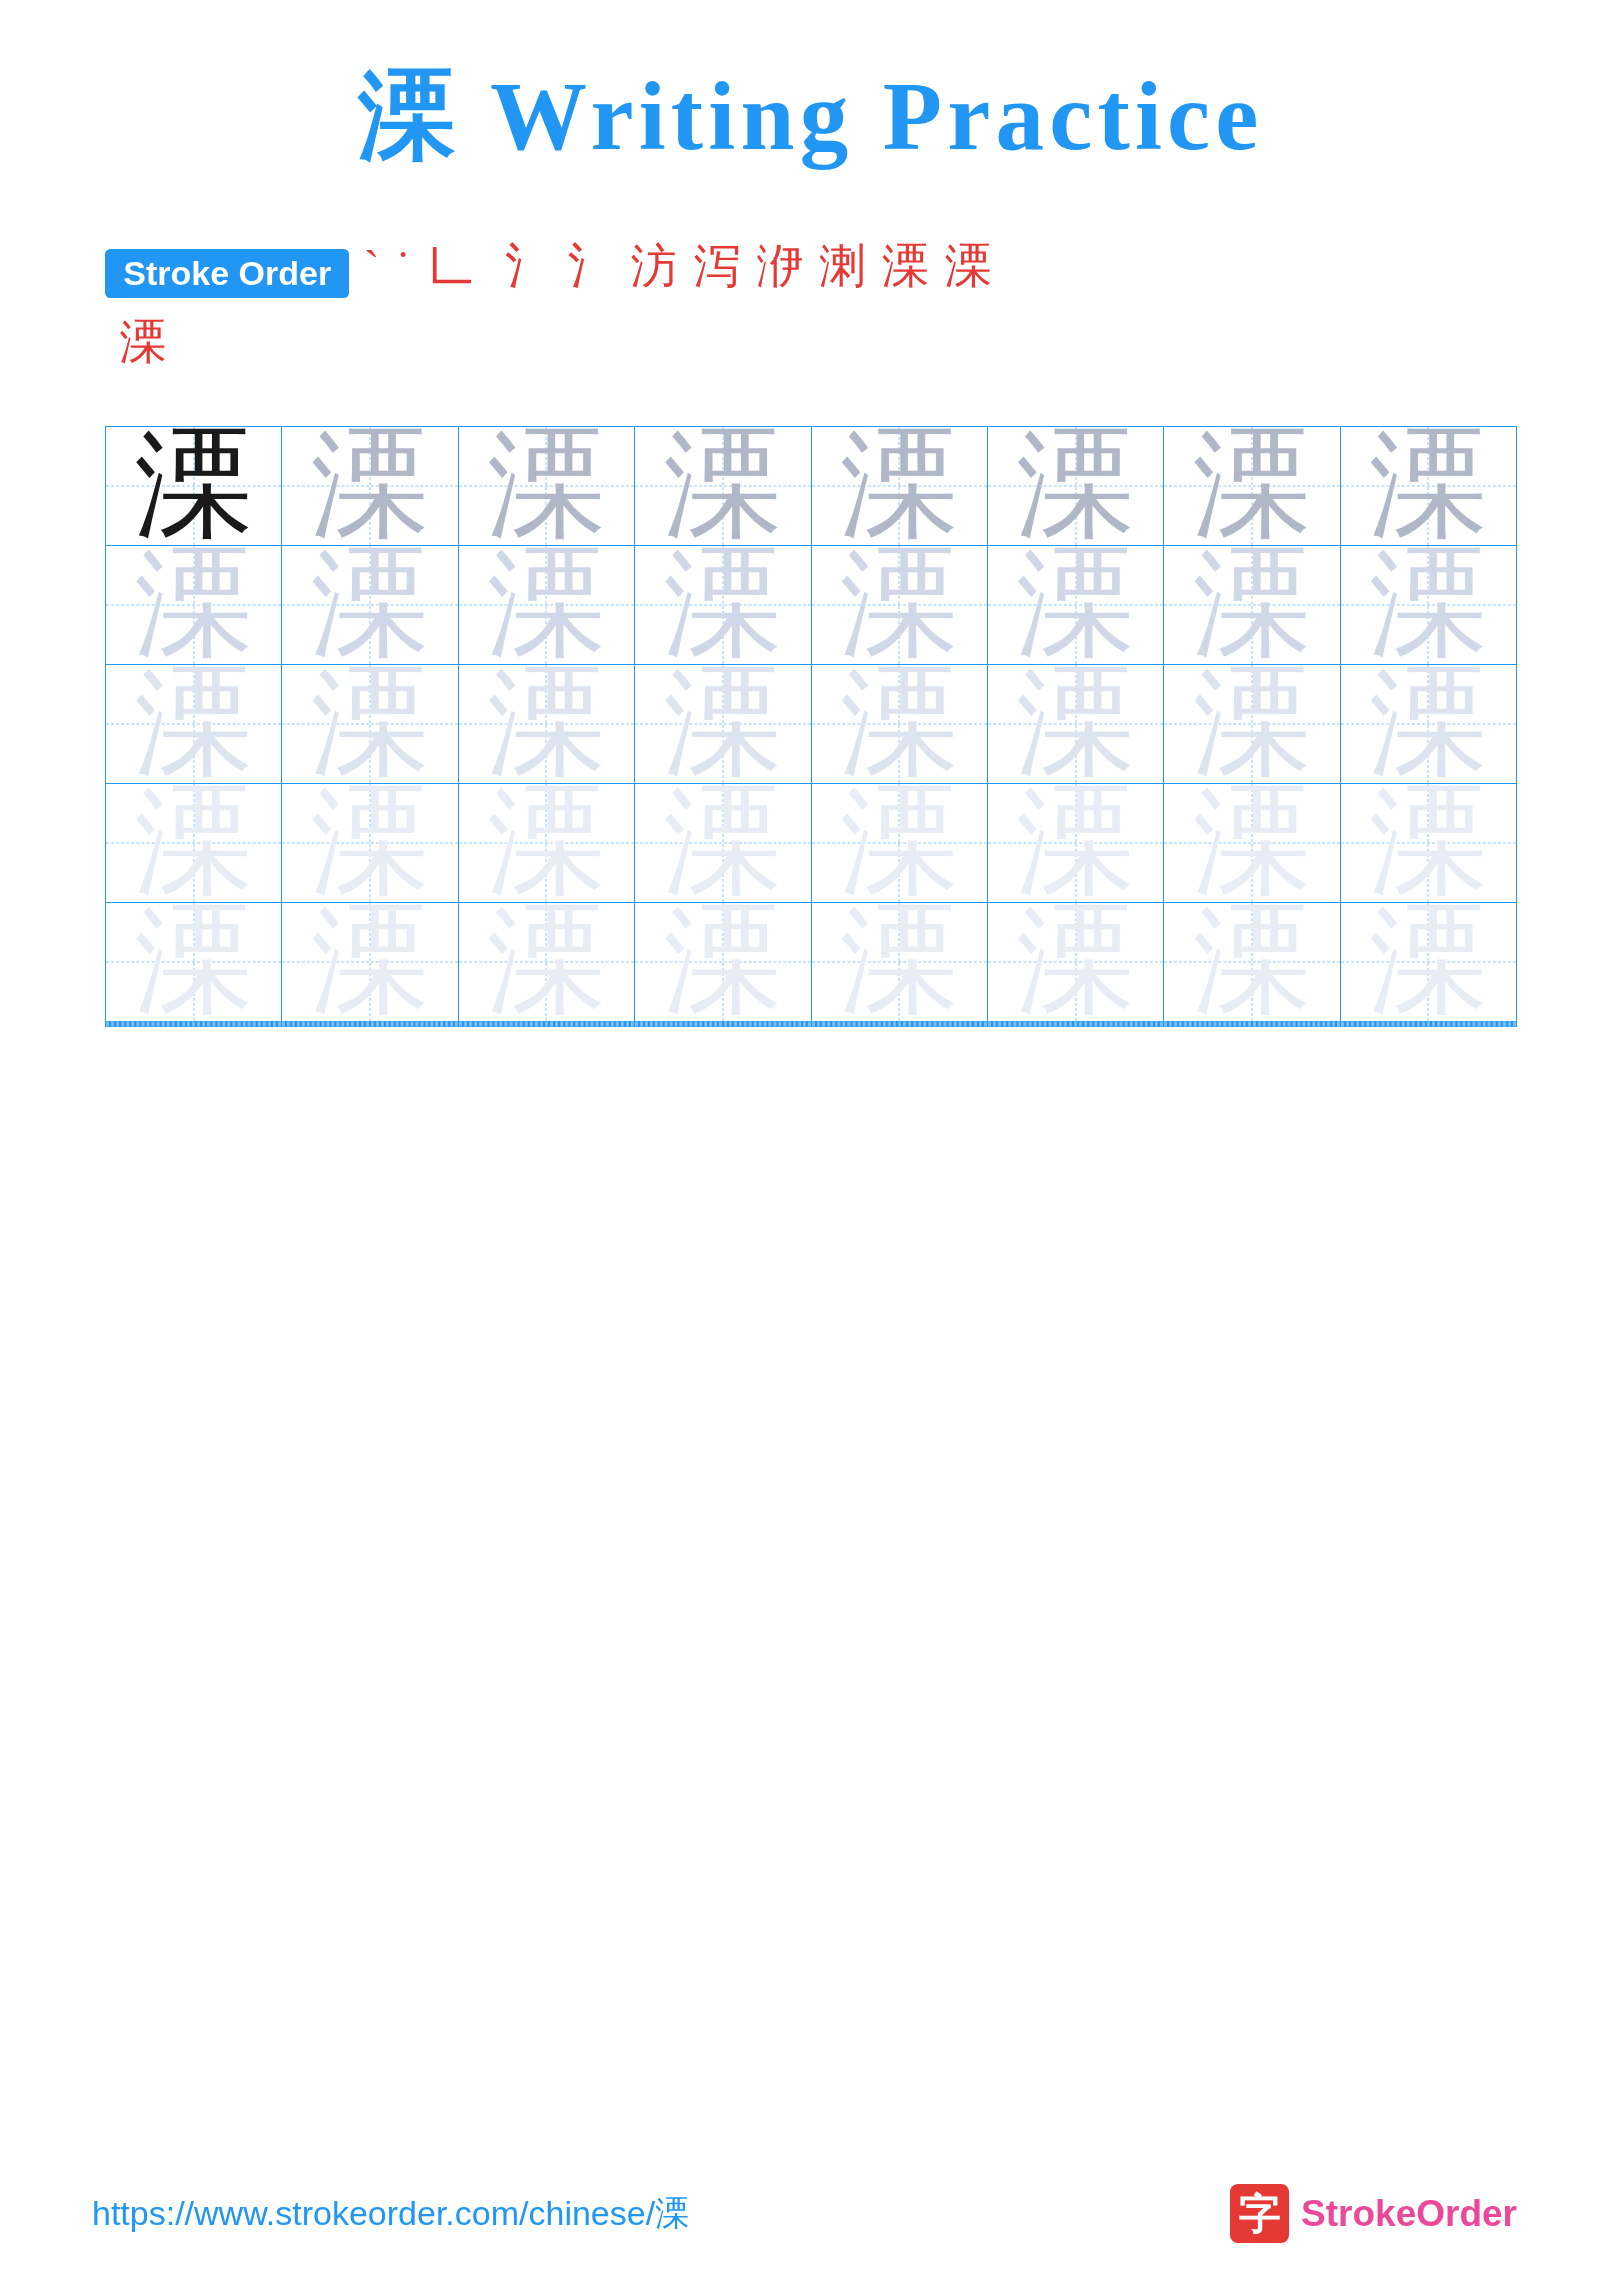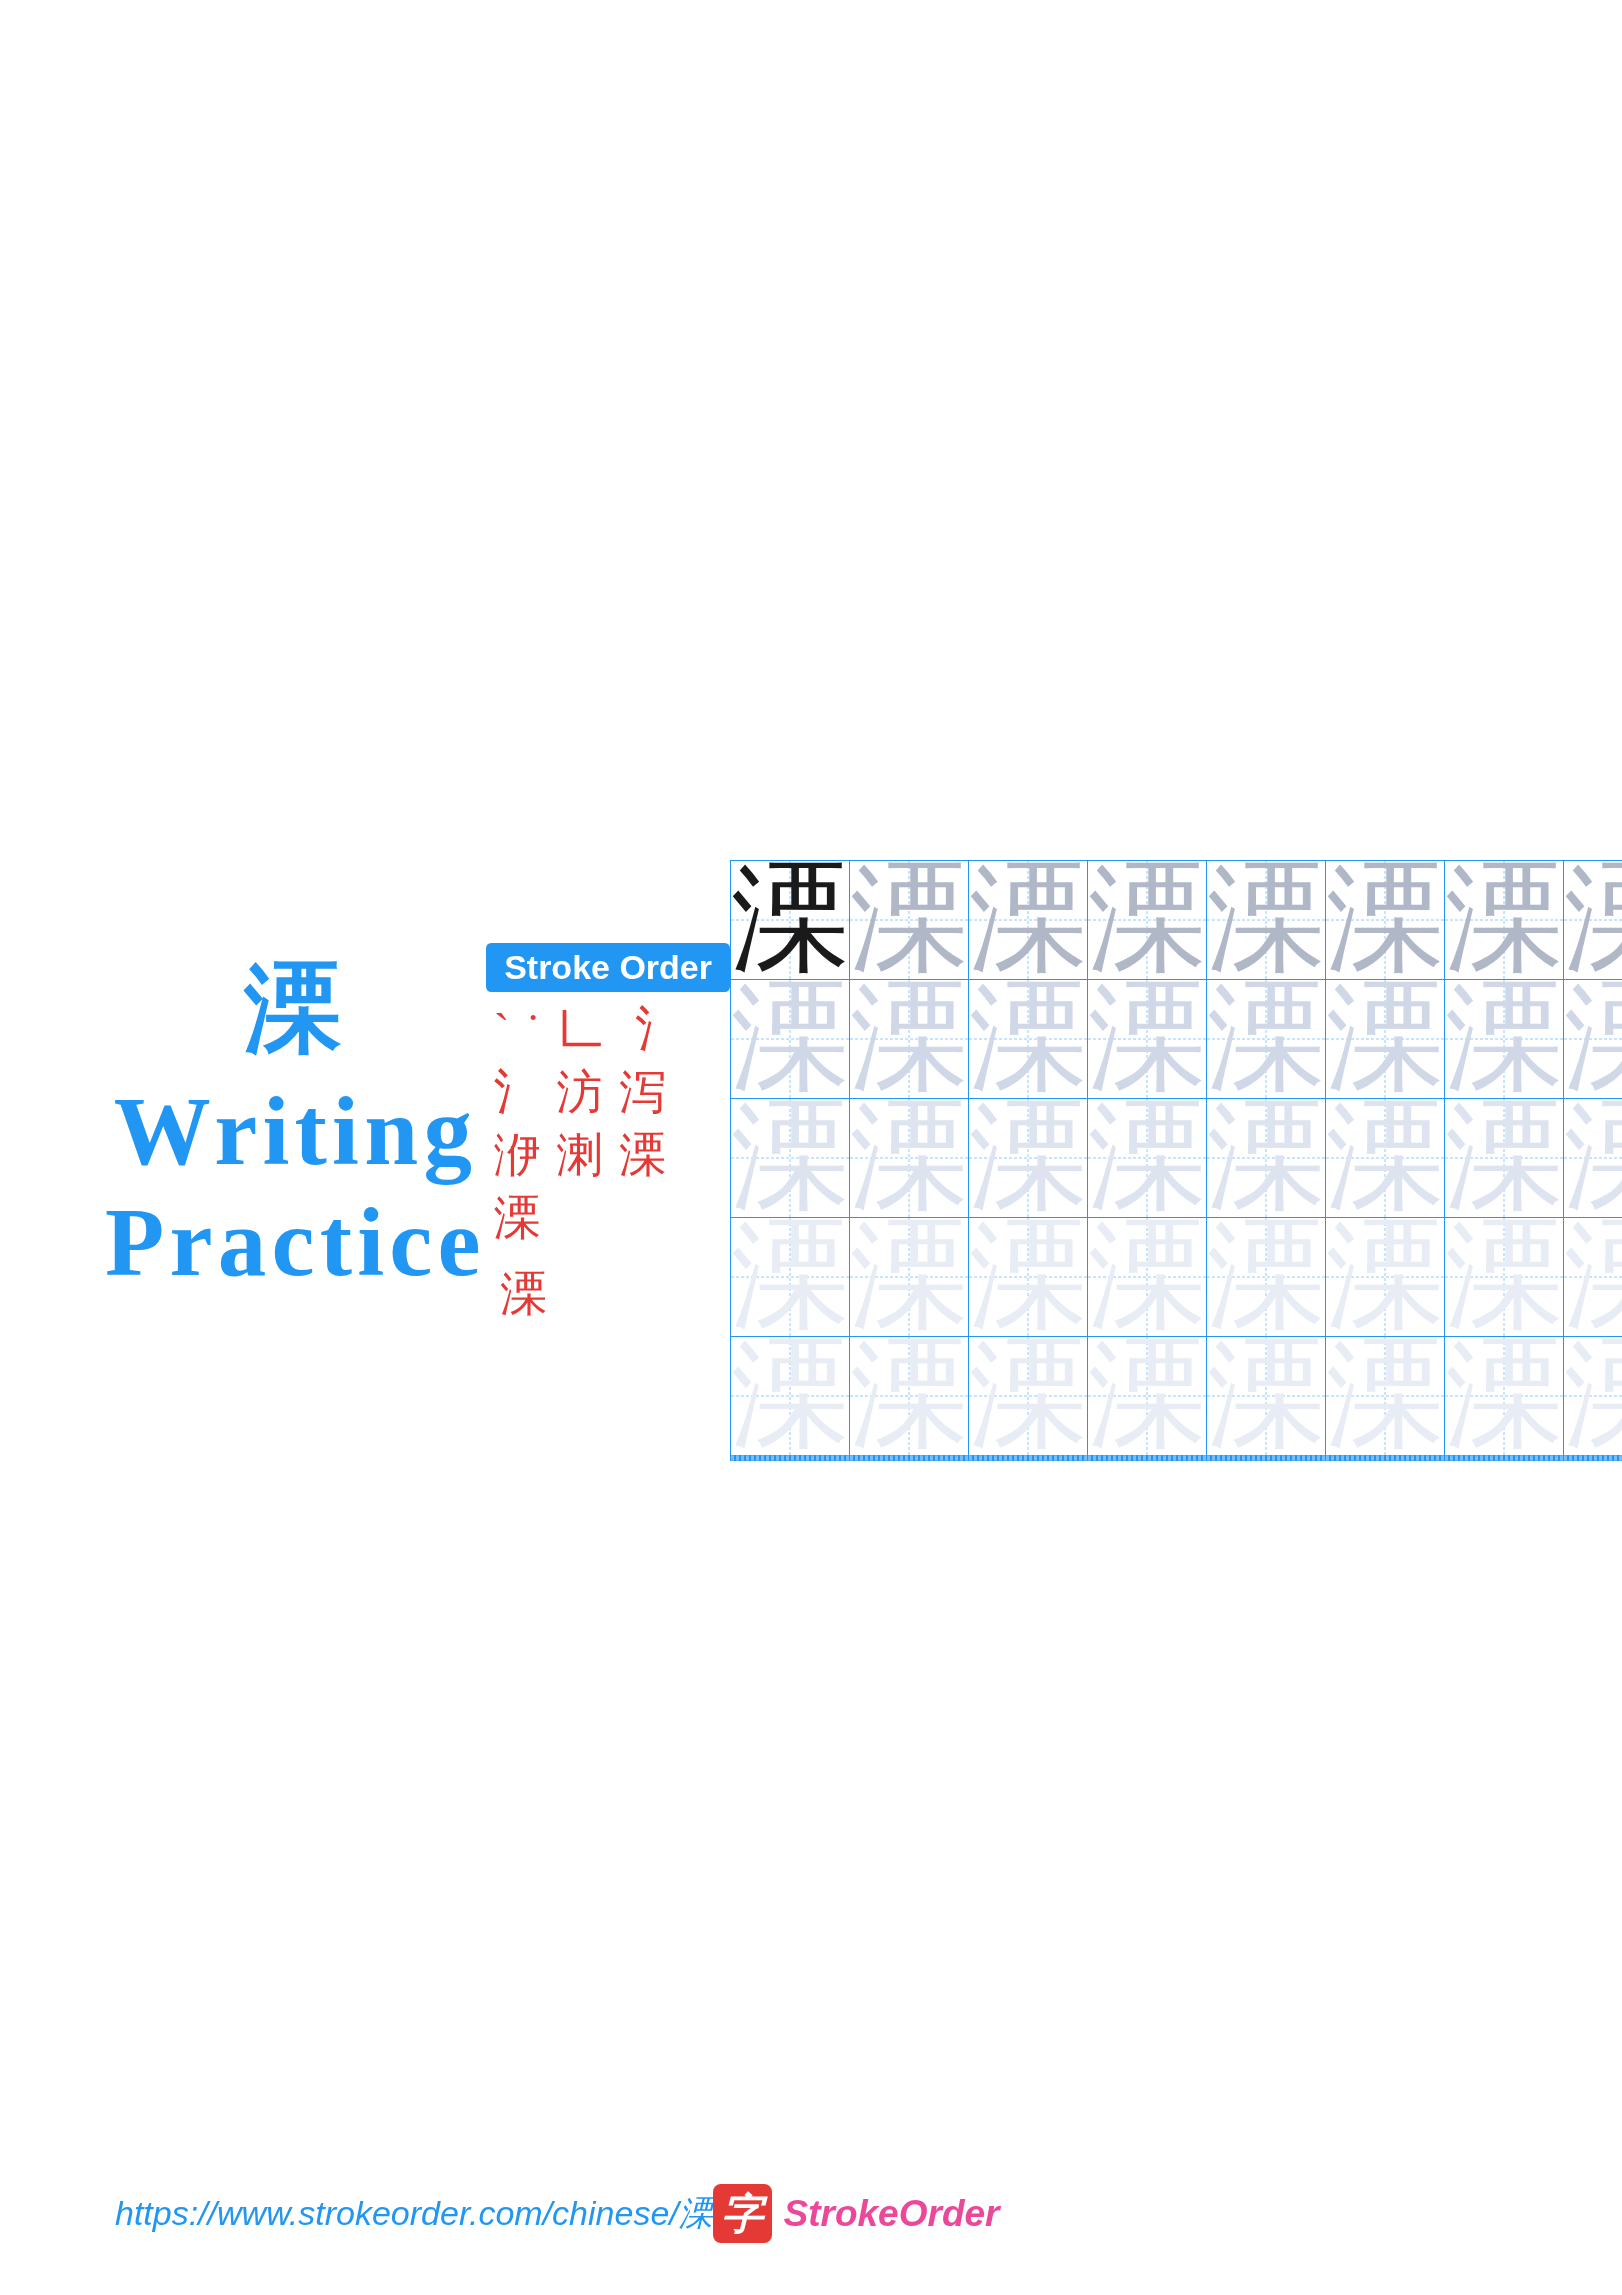--- a/index.html
+++ b/index.html
@@ -11,21 +11,21 @@
       font-family: serif;
       position: relative;
     }
 
     .page {
       width: 1622px;
       min-height: 2295px;
       background: #fff;
       padding: 52px 105px;
       display: flex;
-      flex-direction: row;
+      flex-direction: column;
       align-items: center;
     }
 
     .title {
       font-size: 97px;
       font-weight: bold;
       color: #2196F3;
       margin-bottom: 52px;
       text-align: center;
       letter-spacing: 5.2px;
@@ -143,25 +143,25 @@
       color: #dde4ef;
     }
 
     .char-ultralight {
       color: #e8edf5;
     }
 
     .footer {
       position: absolute;
       bottom: 52px;
-      left: 115px;
+      left: 92px;
       right: 105px;
       display: flex;
+      justify-content: space-between;
       align-items: center;
-      font-style: italic;
     }
 
     .footer-url {
       font-size: 34px;
       color: #2196F3;
       font-family: Arial, sans-serif;
     }
 
     .footer-logo {
       display: flex;

